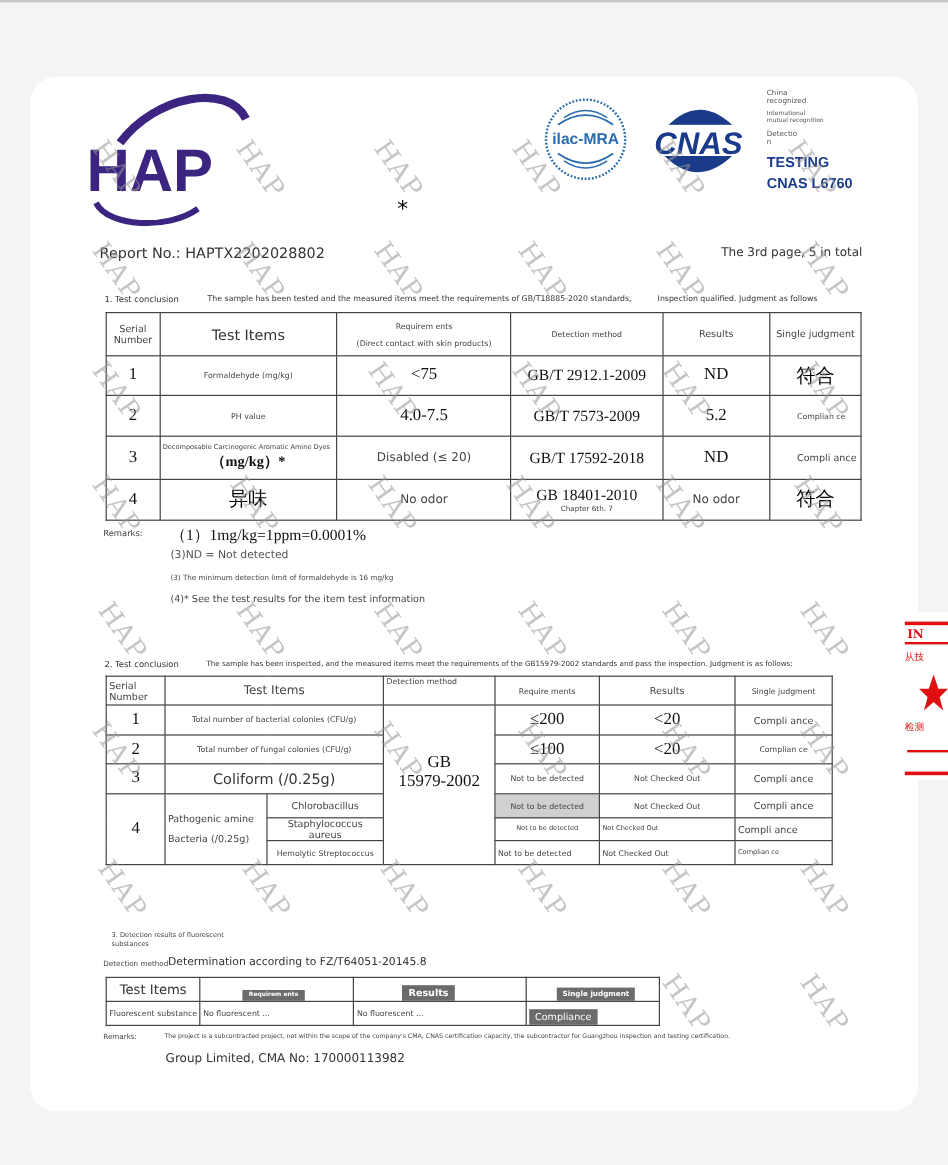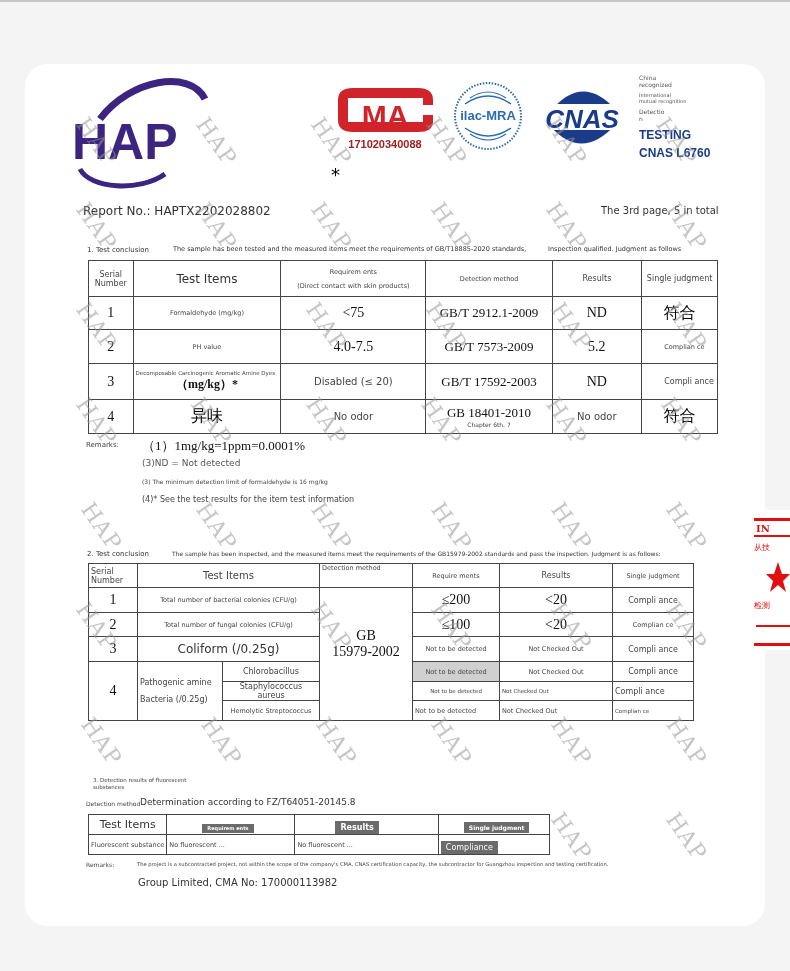--- a/index.html
+++ b/index.html
@@ -42,27 +42,20 @@
 <div class="card">
 
   <div class="abs hap-logo">
     <svg width="150" height="115" viewBox="0 0 150 115">
       <path d="M10 95 C 20 115, 70 118, 95 100" stroke="#3b2580" stroke-width="5" fill="none"></path>
       <path d="M30 45 C 60 5, 120 -5, 135 25" stroke="#3b2580" stroke-width="7" fill="none"></path>
       <text x="2" y="85" font-family="Liberation Sans, sans-serif" font-weight="bold" font-size="50" fill="#3b2580">HAP</text>
     </svg>
   </div>
 
-  <div class="abs cma">
-    <svg width="105" height="72" viewBox="0 0 105 72">
-      <path d="M20 8 L85 8 Q 100 8 100 20 L100 25 L90 25 L90 18 L15 18 L15 42 L90 42 L90 35 L100 35 L100 42 Q 100 52 85 52 L20 52 Q 5 52 5 40 L5 20 Q 5 8 20 8 Z" fill="#d0232a"></path>
-      <text x="52" y="46" text-anchor="middle" font-family="Liberation Sans, sans-serif" font-weight="bold" font-size="30" fill="#d0232a">MA</text>
-      <text x="52" y="68" text-anchor="middle" font-family="Liberation Sans, sans-serif" font-weight="bold" font-size="11" fill="#a02020">171020340088</text>
-    </svg>
-  </div>
 
   <div class="abs cnas">
     <svg width="88" height="70" viewBox="0 0 88 70">
       <path d="M12 30 Q 44 -10 78 28" fill="#1a3b8a"></path>
       <path d="M12 44 Q 44 80 78 42" fill="#1a3b8a"></path>
       <rect x="8" y="22" width="74" height="26" fill="#fff"></rect>
       <text x="44" y="46" text-anchor="middle" font-family="Liberation Sans, sans-serif" font-weight="bold" font-style="italic" font-size="26" fill="#1a3b8a">CNAS</text>
     </svg>
   </div>
 
@@ -125,21 +118,21 @@
       <td class="serif num">5.2</td>
       <td class="tiny" style="text-align:left;padding-left:22px">Complian ce</td>
     </tr>
     <tr style="height:36px">
       <td class="serif num">3</td>
       <td style="text-align:left">
         <div class="tiny" style="font-size:5.5px">Decomposable Carcinogenic Aromatic Amine Dyes</div>
         <div class="serif" style="font-size:12px;font-weight:bold;text-align:center">（mg/kg）*</div>
       </td>
       <td class="med">Disabled (≤ 20)</td>
-      <td class="serif" style="font-size:13px">GB/T 17592-2003</td>
+      <td class="serif" style="font-size:13px">GB/T 17592-2018</td>
       <td class="serif num">ND</td>
       <td class="small" style="text-align:left;padding-left:22px">Compli ance</td>
     </tr>
     <tr style="height:34px">
       <td class="serif num">4</td>
       <td class="cn">异味</td>
       <td class="med">No odor</td>
       <td>
         <div class="serif" style="font-size:13px">GB 18401-2010</div>
         <div class="tiny" style="font-size:6px">Chapter 6th. 7</div>

